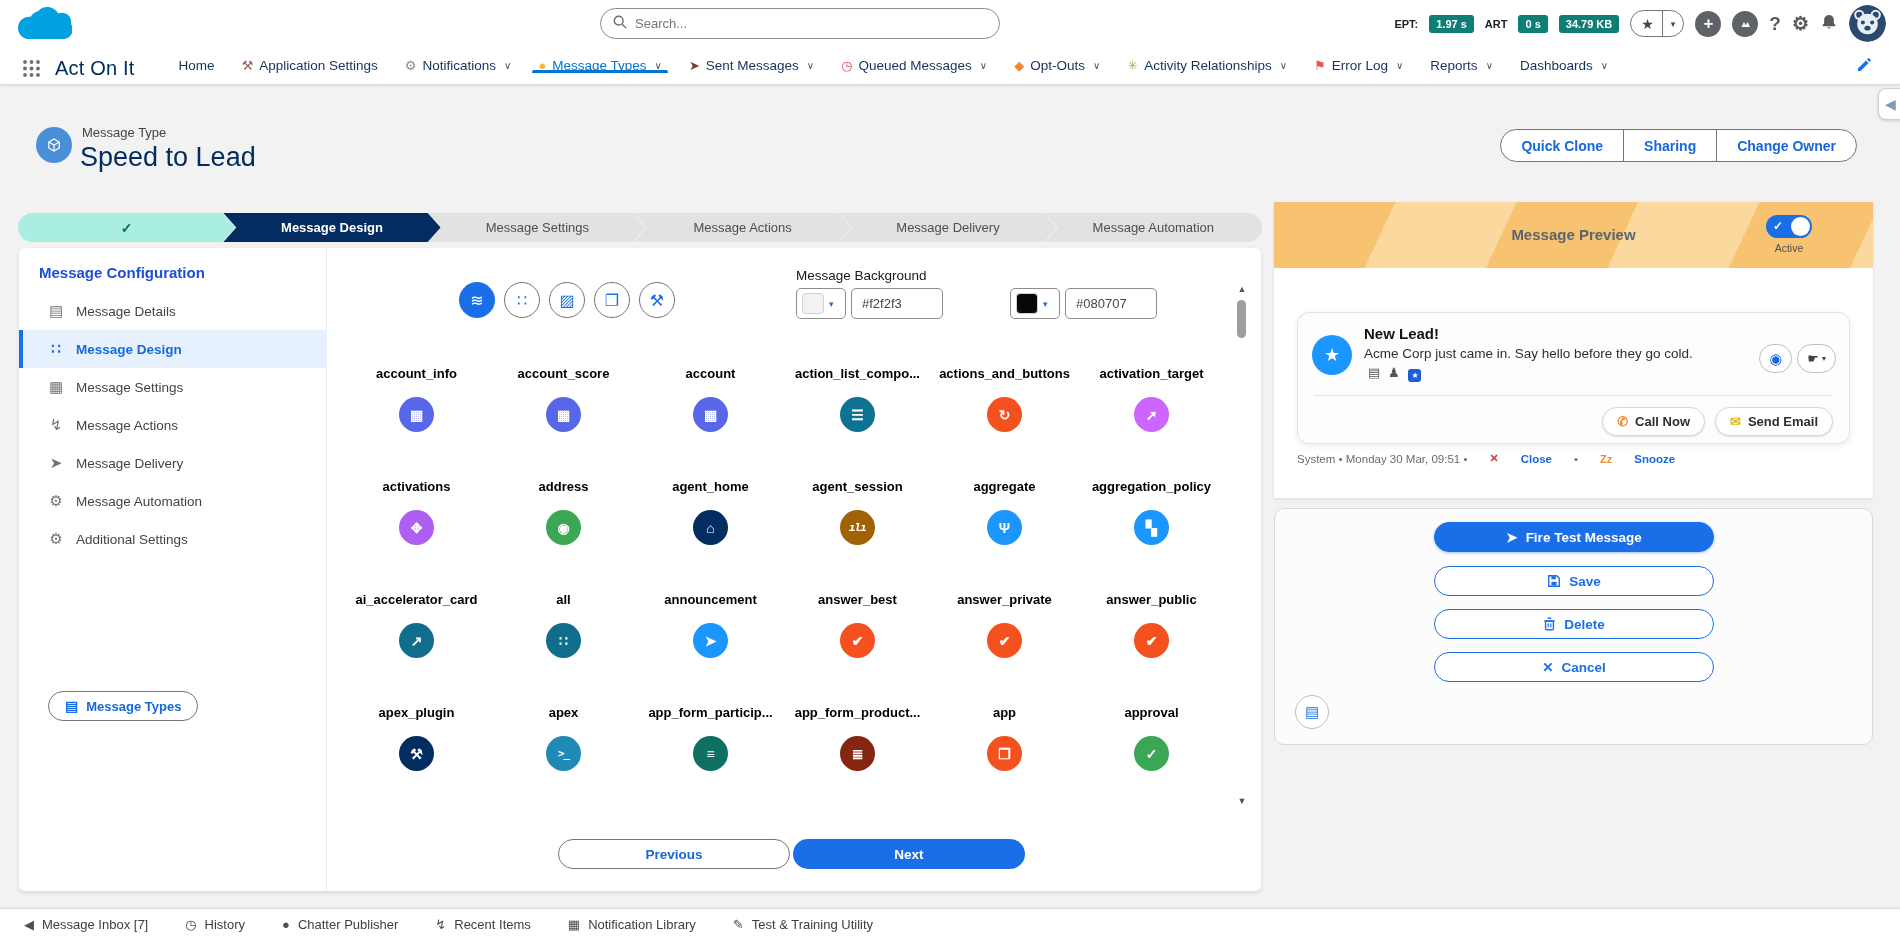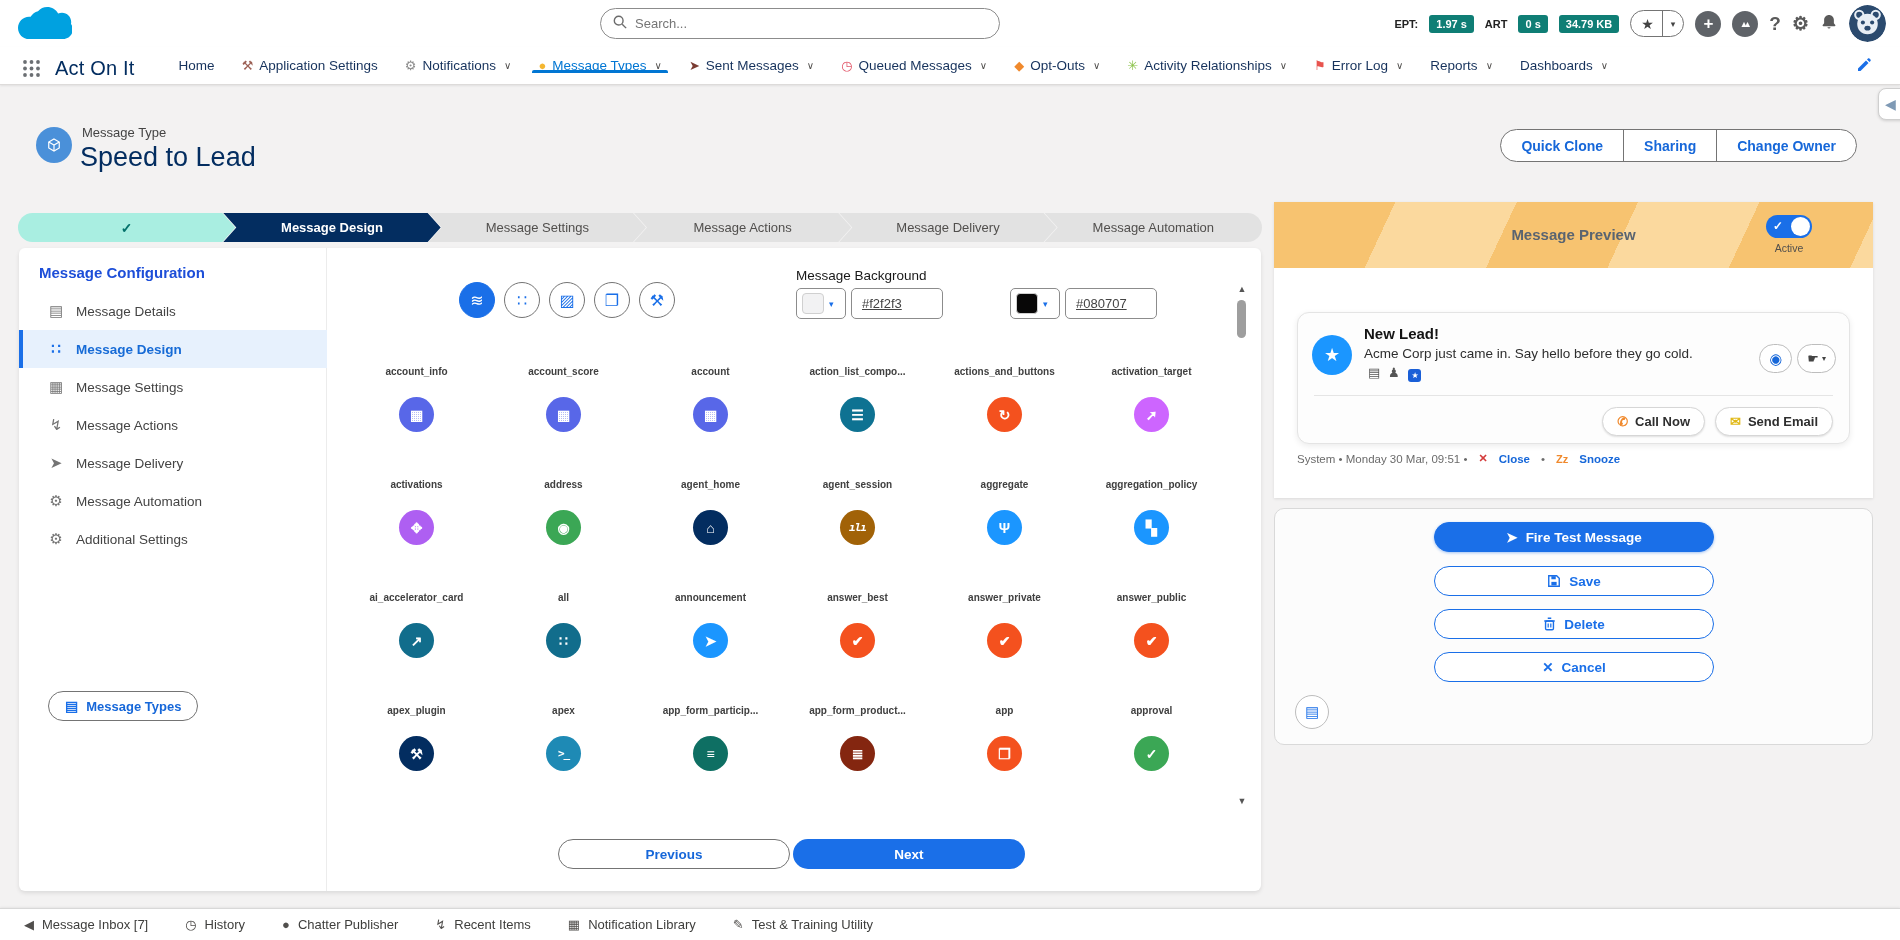--- a/index.html
+++ b/index.html
@@ -66,25 +66,25 @@
   .sb-types-btn .sb-ico { color:#1a6fe8; font-size:14px; }
 
   .main { position:absolute; left:308px; top:0; width:934px; height:643px; }
   .toolbar { position:absolute; left:132px; top:34px; display:flex; gap:9px; }
   .tool-btn { width:36px; height:36px; border-radius:50%; border:1px solid #747474; background:#fff; color:#1a6fe8; display:flex; align-items:center; justify-content:center; font-size:16px; }
   .tool-btn.active { background:#1a6fe8; border-color:#1a6fe8; color:#fff; }
   .ctl-label { position:absolute; font-size:13.5px; color:#181818; }
   .swatch-dd { position:absolute; width:50px; height:31px; border:1px solid #8c8c8c; border-radius:5px; background:#fff; display:flex; align-items:center; padding:0 5px; gap:5px; }
   .swatch { width:22px; height:21px; border-radius:4px; border:1px solid #d0d0d0; }
   .swatch-dd .sw-caret { color:#1a6fe8; font-size:9px; }
-  .hex-input { position:absolute; width:92px; height:31px; border:1px solid #8c8c8c; border-radius:5px; font-size:13px; color:#444; padding:0 10px; font-family:inherit; background:#fff;text-decoration:underline; }
+  .hex-input { position:absolute; width:92px; height:31px; border:1px solid #8c8c8c; border-radius:5px; font-size:13px; color:#444; padding:0 10px; font-family:inherit; background:#fff; }
 
   .icon-grid { position:absolute; left:16px; top:118px; display:grid; grid-template-columns:repeat(6,147px); grid-auto-rows:113px; }
   .gcell { display:flex; flex-direction:column; align-items:center; }
-  .glabel { font-size:10px; font-weight:600; color:#404040; height:18px; }
+  .glabel { font-size:13px; font-weight:600; color:#000000; height:18px; }
   .gcirc { margin-top:13px; width:35px; height:35px; border-radius:50%; display:flex; align-items:center; justify-content:center; color:#fff; font-size:14px; font-weight:bold; }
   .gcirc .mono { font-family:"DejaVu Sans Mono",monospace; font-size:11px; letter-spacing:-1px; }
 
   .vscroll { position:absolute; left:908px; top:36px; width:14px; height:530px; }
   .vs-arrow { position:absolute; left:0; width:14px; text-align:center; font-size:9px; color:#555; }
   .vs-thumb { position:absolute; left:2px; top:16px; width:9px; height:38px; border-radius:5px; background:#9e9e9e; }
 
   .pager-btn { position:absolute; top:591px; width:232px; height:30px; border-radius:15px; display:flex; align-items:center; justify-content:center; font-size:13.5px; font-weight:600; }
   .pager-btn.prev { left:231px; background:#fff; border:1px solid #747474; color:#1667d9; }
   .pager-btn.next { left:466px; background:#1a6fe8; color:#fff; }
@@ -105,21 +105,21 @@
   .mini-ico { font-size:13px; color:#555; margin-left:4px; }
   .mini-bookmark { display:inline-block; width:13px; height:13px; background:#1a5fd7; border-radius:3px; color:#fff; font-size:8px; line-height:13px; text-align:center; margin-left:5px; vertical-align:-1px; }
   .nc-btns { position:absolute; right:13px; top:31px; display:flex; gap:5px; }
   .nc-pill { height:29px; border:1px solid #bdbdbd; border-radius:15px; background:#fff; display:flex; align-items:center; justify-content:center; gap:3px; padding:0 9px; }
   .nc-pill .eye { color:#1667d9; font-size:15px; }
   .nc-pill .ptr { color:#444; font-size:13px; }
   .nc-pill .pcaret { color:#444; font-size:8px; }
   .nc-div { position:absolute; left:16px; right:16px; top:82px; height:1px; background:#e5e5e5; }
   .nc-actions { position:absolute; right:16px; top:94px; display:flex; gap:10px; }
   .nc-act-btn { height:29px; border:1px solid #d6d6d6; border-radius:15px; background:#fff; box-shadow:0 1px 2px rgba(0,0,0,.12); display:flex; align-items:center; gap:7px; padding:0 14px; font-size:13px; font-weight:bold; color:#2e2e2e; }
-  .pv-meta { position:absolute; left:23px; top:250px; font-size:11.5px; color:#6b6b6b; display:flex; align-items:center; gap:11px; }
+  .pv-meta { position:absolute; left:23px; top:250px; font-size:11.5px; color:#6b6b6b; display:flex; align-items:center; gap:22px; }
   .pv-meta .x-red { color:#d43c3c; font-weight:bold; font-size:11px; }
   .pv-meta .lnk { color:#1667d9; font-weight:bold; }
   .pv-meta .zz { color:#f0892c; font-weight:bold; font-size:11px; }
 
   
   .actions-panel { position:absolute; left:1274px; top:508px; width:599px; height:237px; background:#fcfcfc; border:1px solid #d9d9d9; border-radius:10px; }
   .ap-btn { position:absolute; left:159px; width:280px; height:30px; border-radius:15px; display:flex; align-items:center; justify-content:center; gap:8px; font-size:13.5px; font-weight:bold; background:#fff; border:1px solid #1a6fe8; color:#1a6fe8; }
   .ap-btn.fire { top:13px; background:#1a6fe8; border-color:#1a6fe8; color:#fff; box-shadow:0 1px 3px rgba(26,111,232,.4); }
   .ap-btn.save { top:57px; } .ap-btn.del { top:100px; } .ap-btn.cancel { top:143px; }
   .ap-book { position:absolute; left:20px; top:186px; width:34px; height:34px; border-radius:50%; border:1px solid #bdbdbd; background:#fff; display:flex; align-items:center; justify-content:center; color:#1a6fe8; font-size:15px; }

